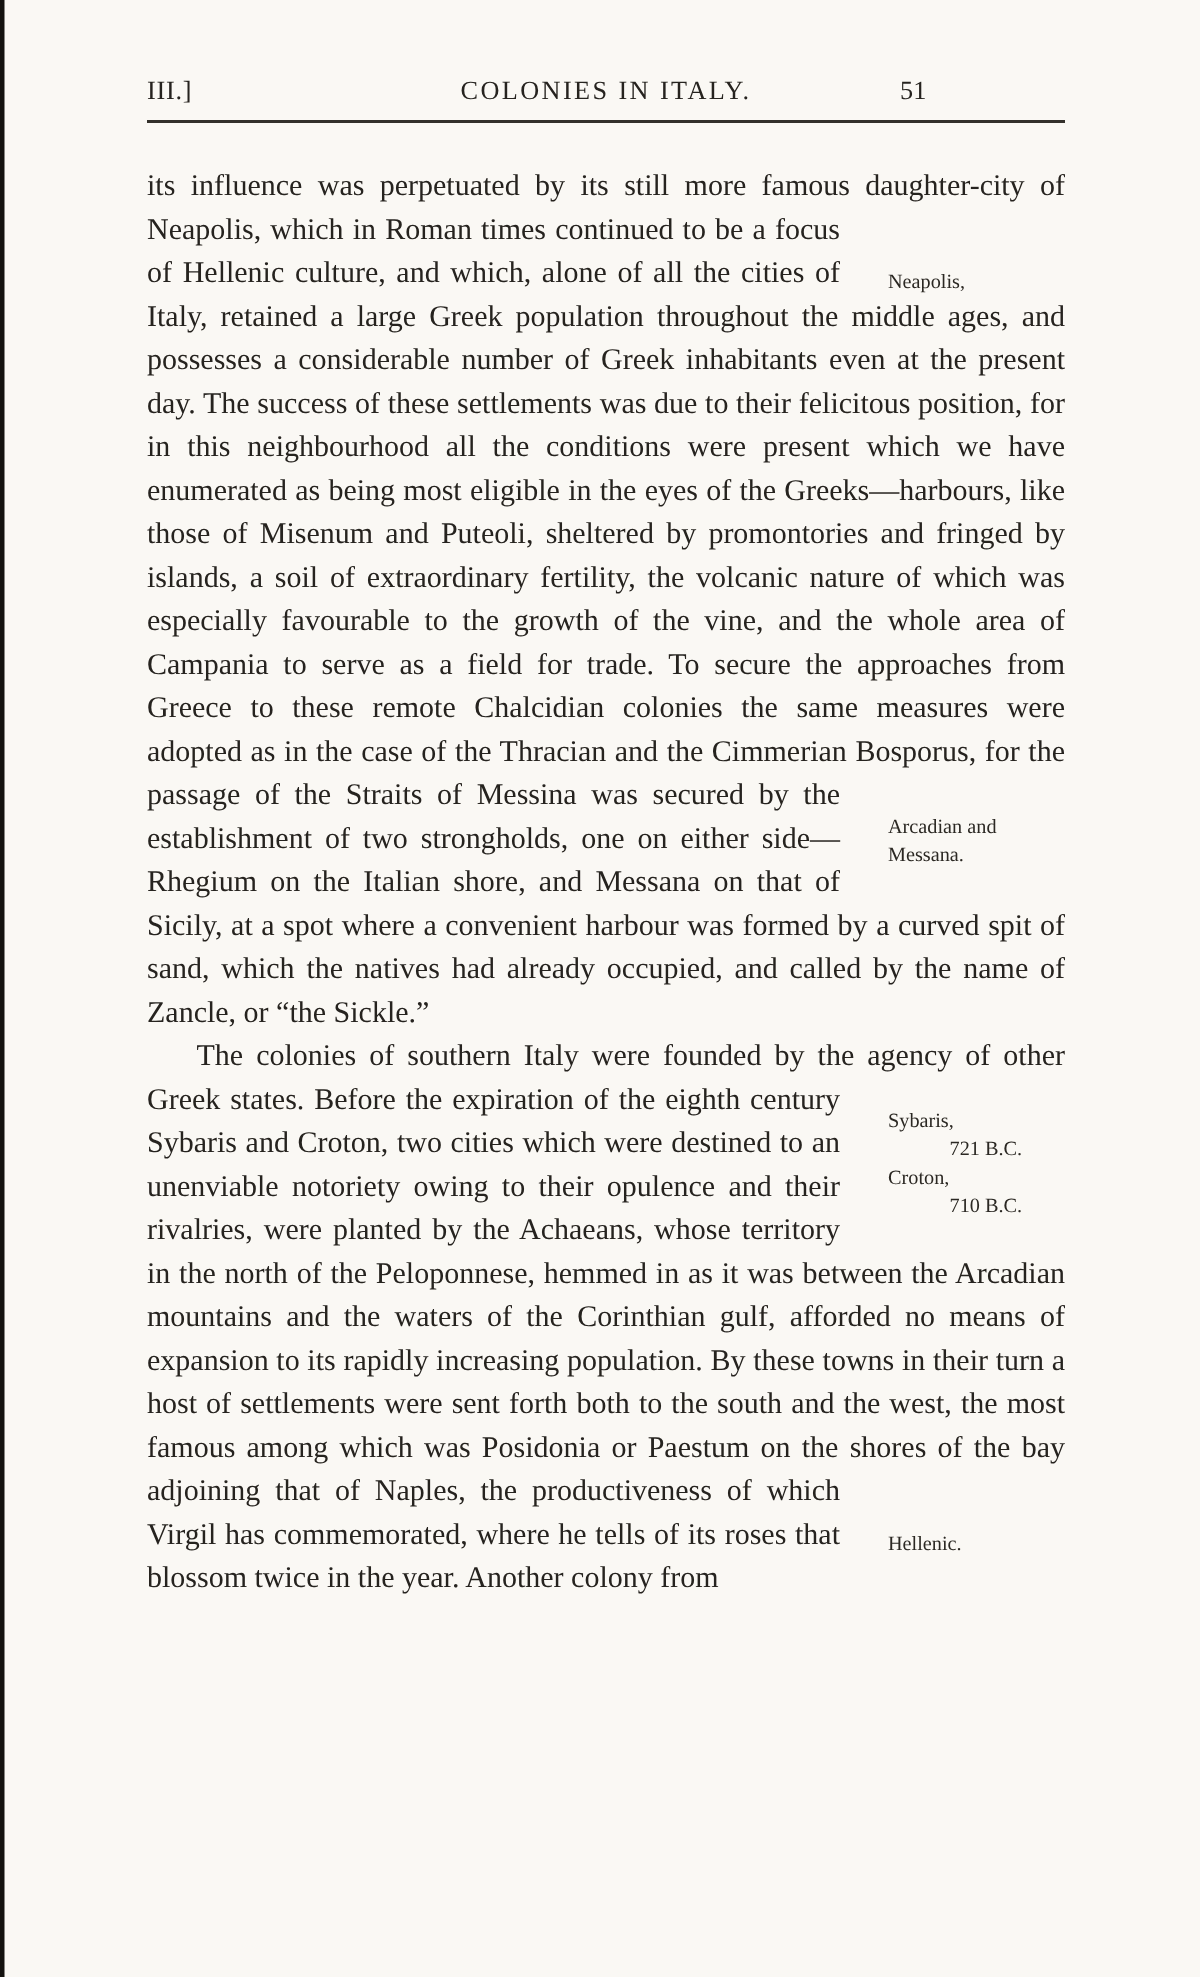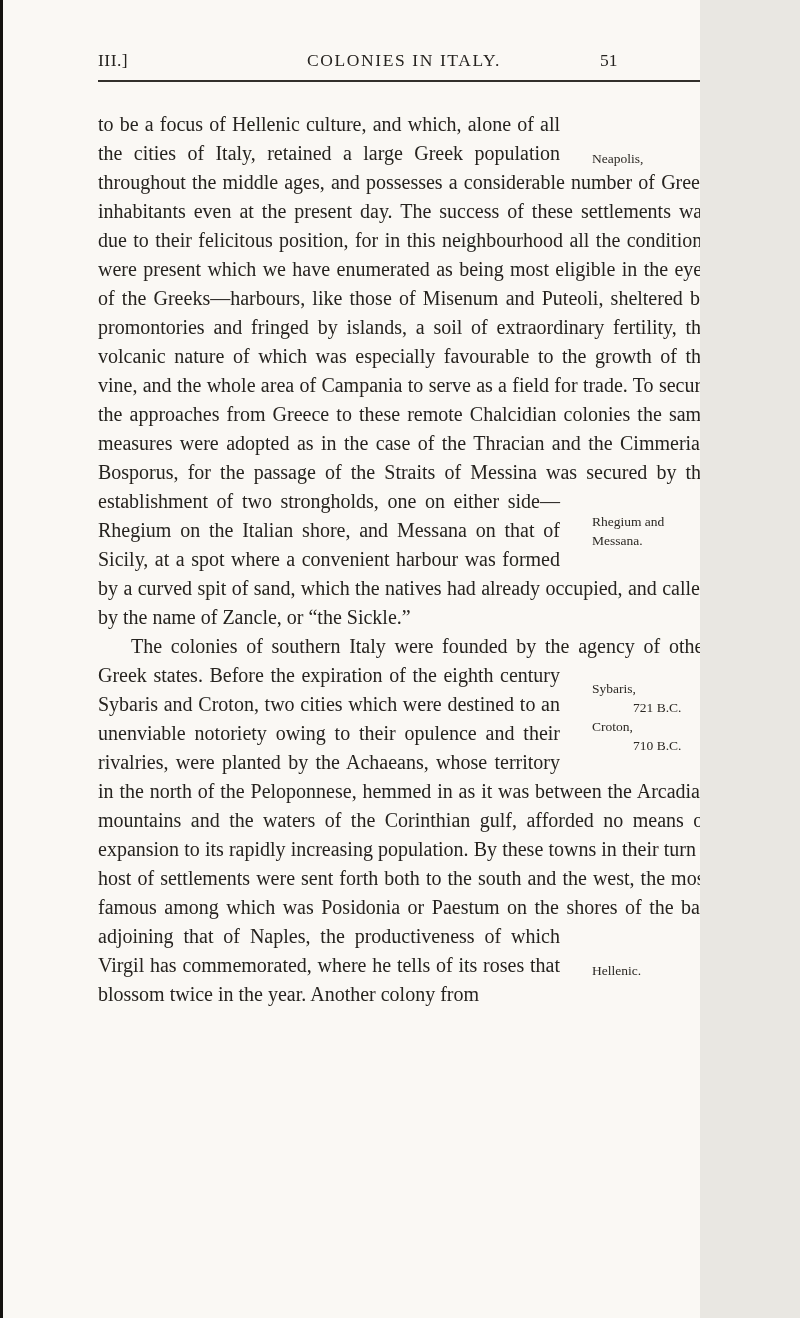--- a/index.html
+++ b/index.html
@@ -1,20 +1,20 @@
 <!DOCTYPE html>
 <html lang="en"><head>
 <meta charset="utf-8">
 <style>
   * { box-sizing: border-box; }
   html, body { margin: 0; padding: 0; }
   body { background: #e9e7e2; }
 
   .page {
-    width: 700px;
+    width: 800px;
     height: 1318px;
     position: relative;
     background: #faf8f4;
     color: #26231f;
     font-family: "Liberation Serif", serif;
     border-left: 3px solid #14120f;
     overflow: hidden;
   }
 
   .content {
@@ -84,24 +84,24 @@
       <span class="hdr-left">III.]</span>
       <span class="hdr-center">COLONIES IN ITALY.</span>
       <span class="hdr-right">51</span>
     </div>
 
     <div class="header-rule"></div>
 
     <div class="body-text">
 
       <p>
-        <span class="sidenote sn-2">
+        <span>its influence was perpetuated by its still more famous daughter-city of Neapolis, which in Roman times continued </span><span class="sidenote sn-2">
             <span>Neapolis,</span>
           </span><span>to be a focus of Hellenic culture, and which, alone of all the cities of Italy, retained a large Greek population throughout the middle ages, and possesses a considerable number of Greek inhabitants even at the present day. The success of these settlements was due to their felicitous position, for in this neighbourhood all the conditions were present which we have enumerated as being most eligible in the eyes of the Greeks—harbours, like those of Misenum and Puteoli, sheltered by promontories and fringed by islands, a soil of extraordinary fertility, the volcanic nature of which was especially favourable to the growth of the vine, and the whole area of Campania to serve as a field for trade. To secure the approaches from Greece to these remote Chalcidian colonies the same measures were adopted as in the case of the Thracian and the Cimmerian Bosporus, for the passage of the Straits of Messina was secured by </span><span class="sidenote sn-3">
-            <span>Rhegium and Messana.</span>
+            <span>Arcadian and Messana.</span>
           </span><span>the establishment of two strongholds, one on either side—Rhegium on the Italian shore, and Messana on that of Sicily, at a spot where a convenient harbour was formed by a curved spit of sand, which the natives had already occupied, and called by the name of Zancle, or “the Sickle.”</span>
       </p>
 
       <p class="indent">
         <span>The colonies of southern Italy were founded by the agency of other Greek states. Before the expiration of </span><span class="sidenote sn-4">
             <span>Sybaris,</span>
             <span class="sn-date">721 B.C.</span>
             <span>Croton,</span>
             <span class="sn-date">710 B.C.</span>
           </span><span>the eighth century Sybaris and Croton, two cities which were destined to an unenviable notoriety owing to their opulence and their rivalries, were planted by the Achaeans, whose territory in the north of the Peloponnese, hemmed in as it was between the Arcadian mountains and the waters of the Corinthian gulf, afforded no means of expansion to its rapidly increasing population. By these towns in their turn a host of settlements were sent forth both to the south and the west, the most famous among which was Posidonia or Paestum on the shores </span><span class="sidenote sn-2">

